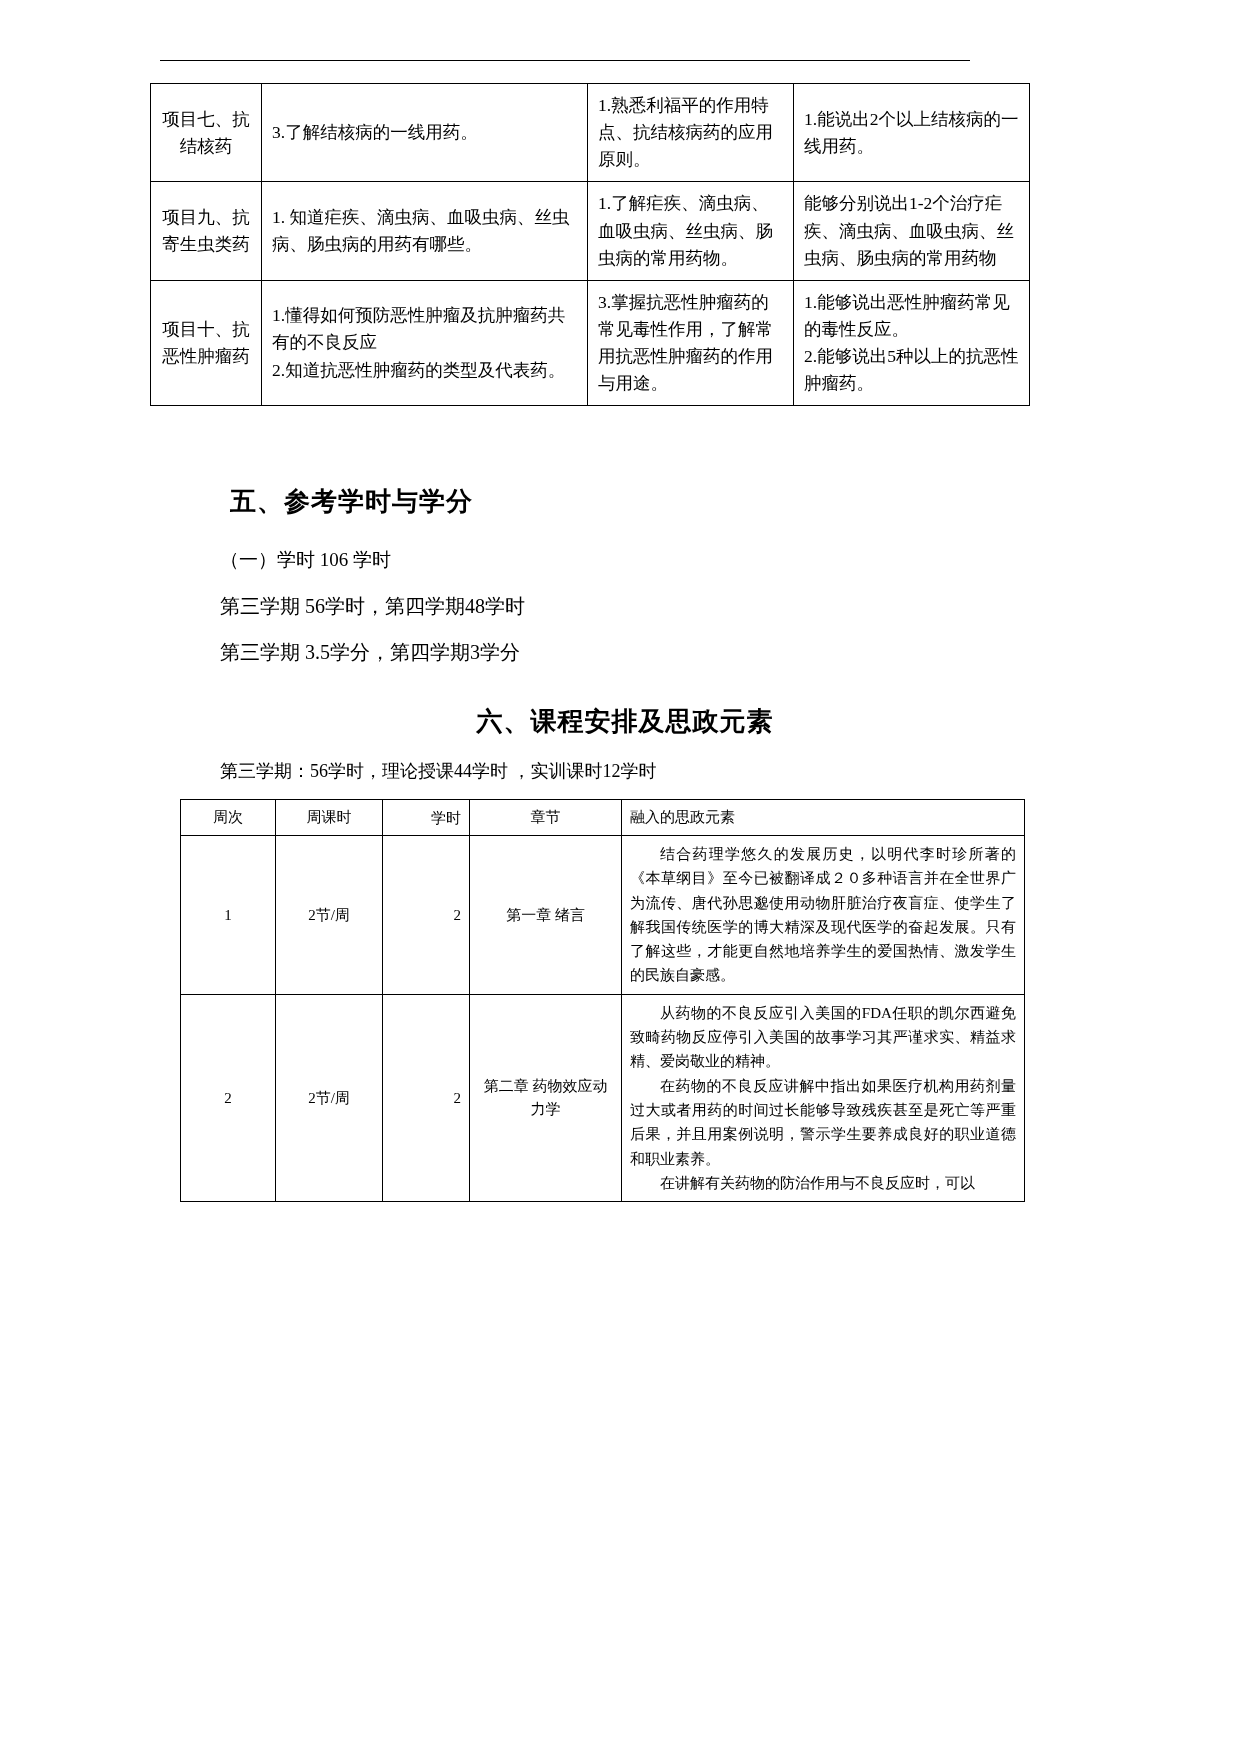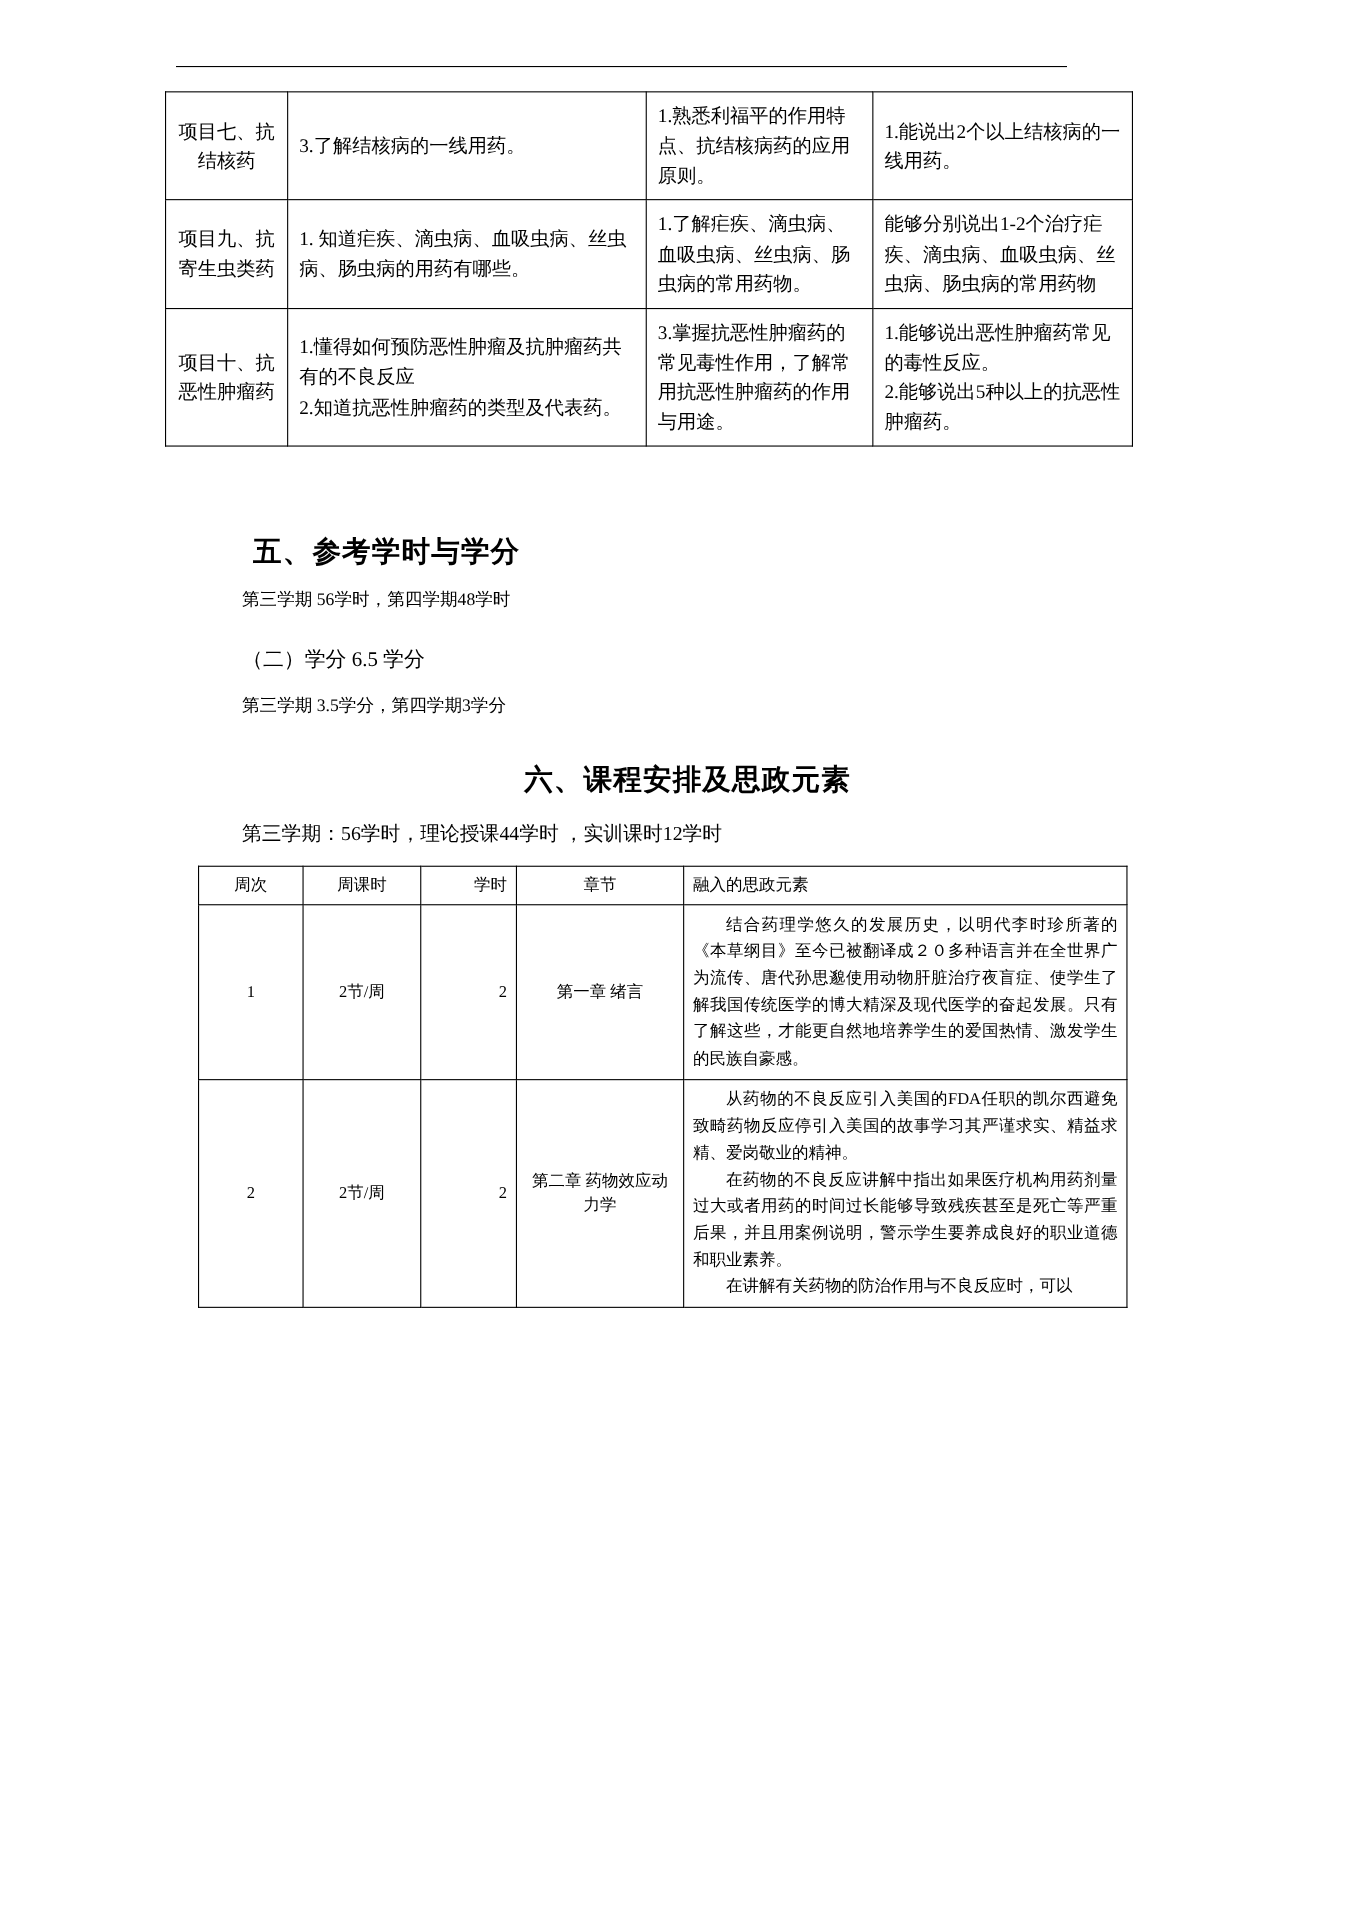--- a/index.html
+++ b/index.html
@@ -58,21 +58,21 @@
   h2.section.center {
     text-align: center;
     margin: 36px 0 0 0;
   }
   p.body {
     font-size: 19px;
     margin: 26px 0 0 70px;
     line-height: 1.6;
   }
   p.body.sub {
-    font-size: 16px;
+    font-size: 20px;
     margin: 14px 0 0 70px;
   }
   p.body.note {
     font-size: 18px;
     margin: 18px 0 14px 70px;
   }
 
   
   table.sched {
     border-collapse: collapse;
@@ -132,22 +132,22 @@
         <td class="c3">3.掌握抗恶性肿瘤药的常见毒性作用，了解常用抗恶性肿瘤药的作用与用途。</td>
         <td class="c4">
           <span class="ind">1.能够说出恶性肿瘤药常见的毒性反应。</span>
           <span class="ind">2.能够说出5种以上的抗恶性肿瘤药。</span>
         </td>
       </tr>
     </tbody>
   </table>
 
   <h2 class="section">五、参考学时与学分</h2>
+  <p class="body">（一）学时 106 学时</p>
   <p class="body sub">第三学期 56学时，第四学期48学时</p>
-  <p class="body">（二）学分 6.5 学分</p>
   <p class="body sub">第三学期 3.5学分，第四学期3学分</p>
 
   <h2 class="section center">六、课程安排及思政元素</h2>
   <p class="body note">第三学期：56学时，理论授课44学时 ，实训课时12学时</p>
 
   <table class="sched">
     <thead>
       <tr>
         <th class="w-week">周次</th>
         <th class="w-hours">周课时</th>

